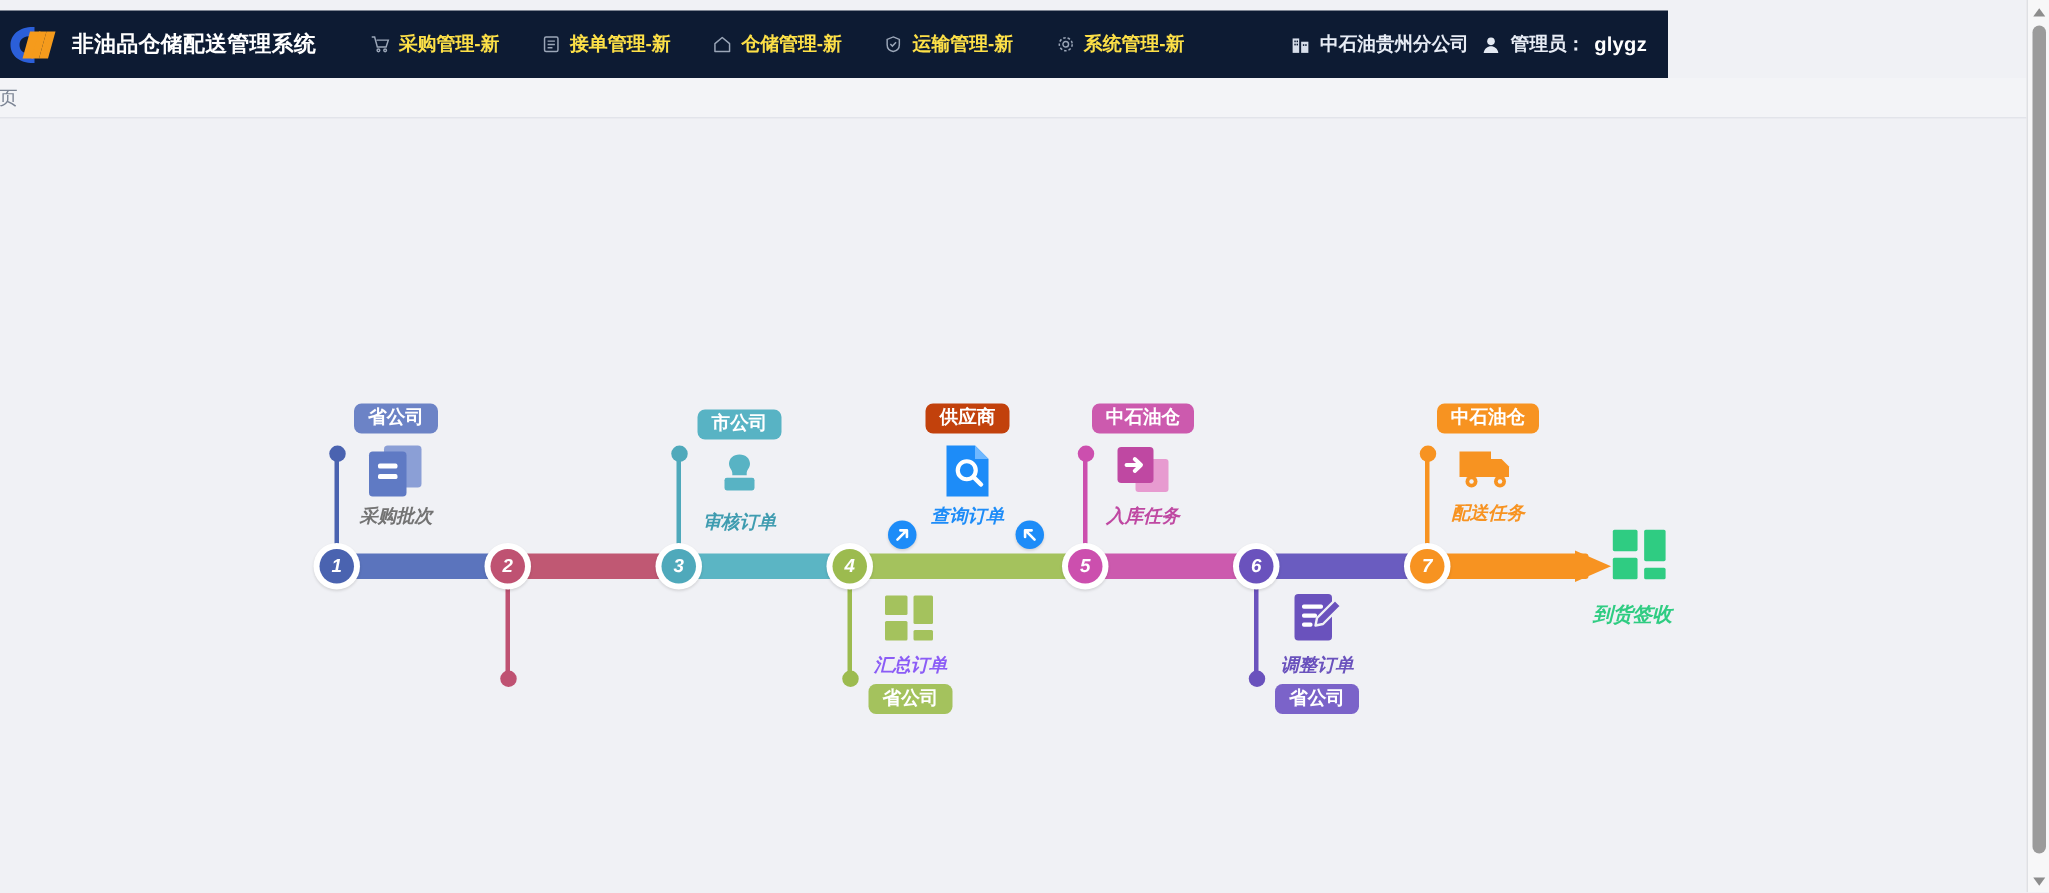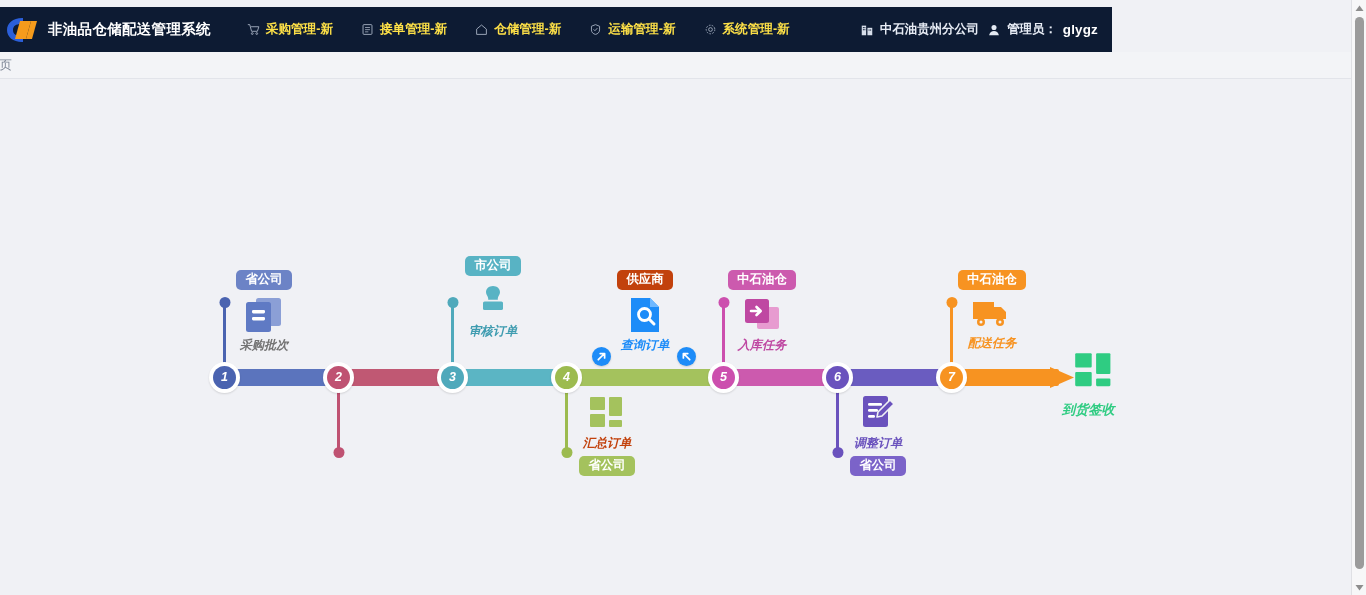--- a/index.html
+++ b/index.html
@@ -247,40 +247,40 @@
         <div class="item-label" style="color:#737373;">采购批次</div>
       </div>
 
       <div class="stem down" style="left:337px; top:307px; height:67px; background:#bf5272;">
         <span class="dot" style="background:#bf5272;"></span>
       </div>
 
       <div class="stem up" style="left:451px; top:223px; height:67px; background:#4fa9bb;">
         <span class="dot" style="background:#4fa9bb;"></span>
       </div>
-      <div class="item" style="left:434px; top:176px; width:118px;">
+      <div class="item" style="left:434px; top:194px; width:118px;">
         <span class="badge" style="background:#58b3c4;">市公司</span>
         <svg class="item-ico" width="42" height="40" viewBox="0 0 42 40">
           <path d="M21 4c4.2 0 7 2.8 7 6.2 0 2.8-2.2 4-2.2 6.2v1.4H16.2v-1.4c0-2.2-2.2-3.4-2.2-6.2C14 6.8 16.8 4 21 4z" fill="#58b3c4"></path>
           <rect x="11" y="19.5" width="20" height="8.5" rx="1.6" fill="#58b3c4"></rect>
         </svg>
         <div class="item-label" style="color:#3f9cb0;">审核订单</div>
       </div>
 
       <div class="stem down" style="left:565px; top:307px; height:67px; background:#9cbb4f;">
         <span class="dot" style="background:#9cbb4f;"></span>
       </div>
       <div class="item" style="left:548px; top:315px; width:118px;">
         <svg class="item-ico" width="40" height="40" viewBox="0 0 40 40" style="margin-top:0;">
           <rect x="3" y="3" width="15" height="13" rx="1" fill="#a4c25d"></rect>
           <rect x="22" y="3" width="13" height="19" rx="1" fill="#a4c25d"></rect>
           <rect x="3" y="20" width="15" height="13" rx="1" fill="#a4c25d"></rect>
           <rect x="22" y="26" width="13" height="7" rx="1" fill="#a4c25d"></rect>
         </svg>
-        <div class="item-label" style="color:#c2410c;">汇总订单</div>
+        <div class="item-label" style="color:#8b5cf6;">汇总订单</div>
         <span class="badge" style="background:#a4c25d; margin-top:6px;">省公司</span>
       </div>
 
       <div class="item" style="left:605px; top:190px; width:80px;">
         <span class="badge" style="background:#c2410c;">供应商</span>
         <svg class="item-ico" width="38" height="40" viewBox="0 0 38 40">
           <path d="M5 2h19l9 9v25H5z" fill="#1d8cf8"></path>
           <path d="M24 2v9h9z" fill="#6fb8ff"></path>
           <circle cx="18.5" cy="18.5" r="6" fill="none" stroke="#ffffff" stroke-width="2.8"></circle>
           <path d="M23 23l5 5" stroke="#ffffff" stroke-width="3" stroke-linecap="round"></path>

